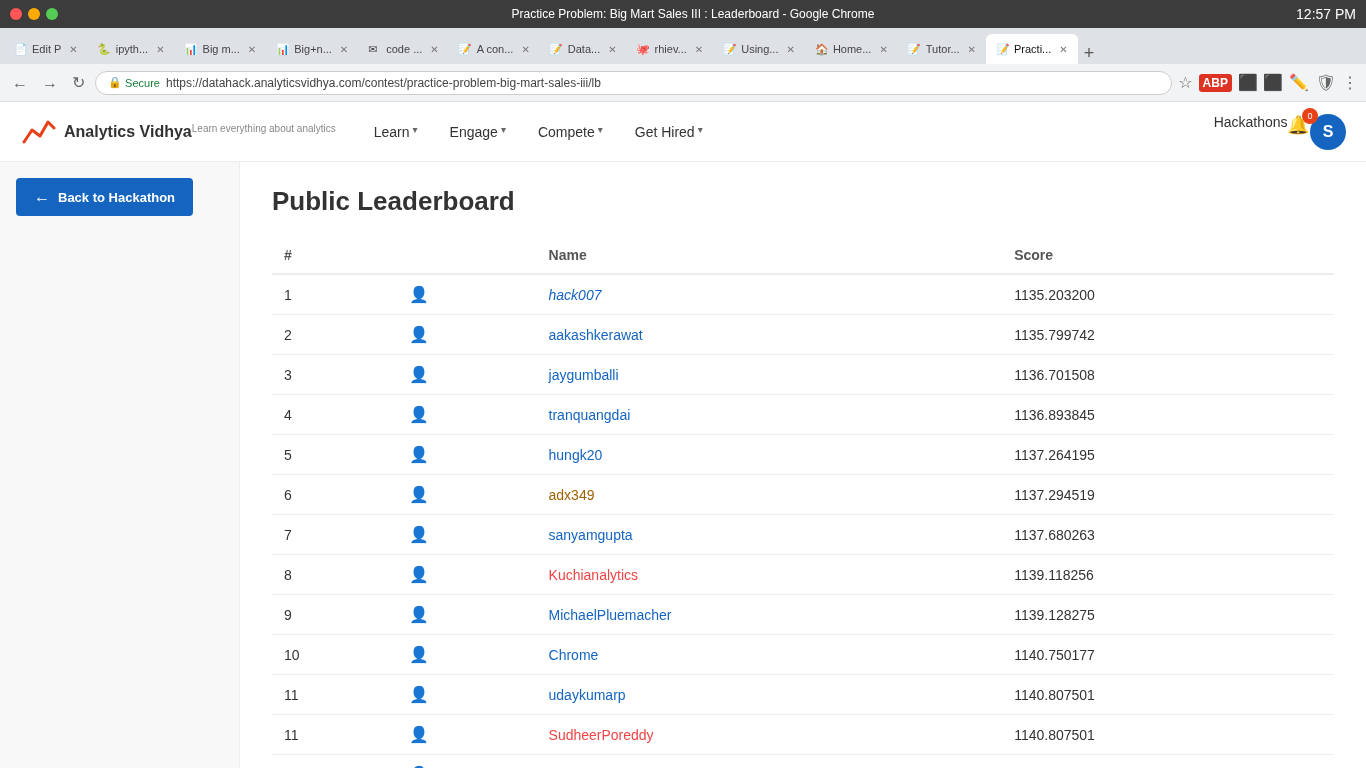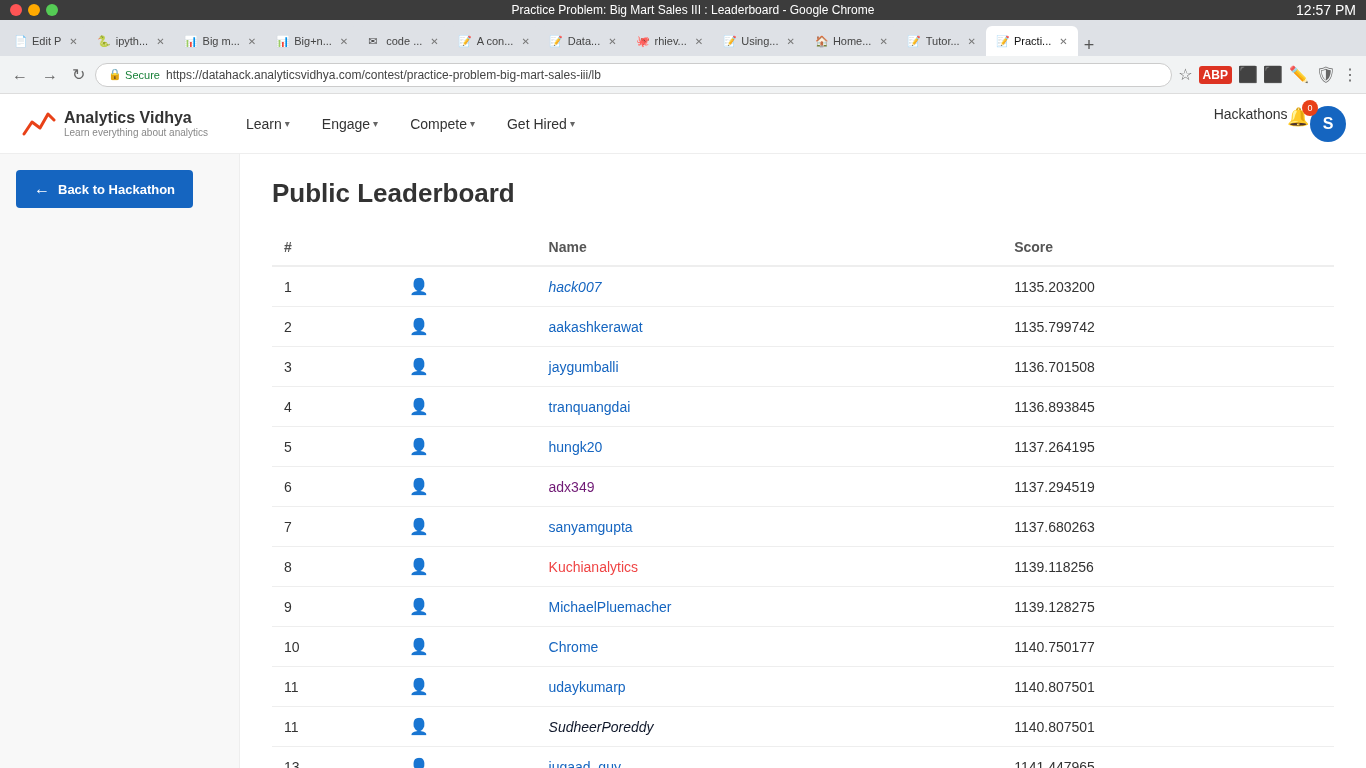--- a/index.html
+++ b/index.html
@@ -7,21 +7,21 @@
 
     
     .browser-title-bar {
       background: #3c3c3c;
       color: #fff;
       font-size: 12px;
       padding: 6px 10px;
       display: flex;
       align-items: center;
       justify-content: space-between;
-      height: 20px;
+      height: 28px;
     }
     .browser-title-bar .title { flex: 1; text-align: center; }
     .browser-title-bar .controls { display: flex; gap: 8px; font-size: 14px; align-items: center; }
 
     .tab-bar {
       background: #dee1e6;
       display: flex;
       align-items: flex-end;
       height: 36px;
       padding: 0 4px;
@@ -117,29 +117,29 @@
     .logo-area {
       display: flex;
       align-items: center;
       gap: 8px;
       margin-right: 10px;
     }
     .logo-icon {
       width: 36px;
       height: 36px;
     }
-    .logo-text-wrap { display: flex; flex-direction: column; }
+    .logo-text-wrap { display: flex; flex-direction: row; }
     .logo-brand { font-size: 16px; font-weight: bold; color: #333; }
     .logo-tagline { font-size: 10px; color: #888; }
     .nav-link {
       font-size: 14px;
       color: #333;
       cursor: pointer;
       display: flex;
-      align-items: center;
+      align-items: flex-start;
       gap: 3px;
       padding: 4px 4px;
       text-decoration: none;
     }
     .nav-chevron { font-size: 10px; color: #666; }
     .nav-right {
       margin-left: auto;
       display: flex;
       align-items: flex-start;
     }
@@ -437,21 +437,21 @@
           </tr>
           <tr>
             <td>5</td>
             <td><span class="user-icon">👤</span></td>
             <td class="name-link"><a style="color: rgb(21, 101, 192); text-decoration: none; cursor: pointer;">hungk20</a></td>
             <td>1137.264195</td>
           </tr>
           <tr>
             <td>6</td>
             <td><span class="user-icon">👤</span></td>
-            <td class="name-link"><a style="color: #701a75; text-decoration: none; cursor: pointer;">adx349</a></td>
+            <td class="name-link"><a style="color: #a16207; text-decoration: none; cursor: pointer;">adx349</a></td>
             <td>1137.294519</td>
           </tr>
           <tr>
             <td>7</td>
             <td><span class="user-icon">👤</span></td>
             <td class="name-link"><a style="color: rgb(21, 101, 192); text-decoration: none; cursor: pointer;">sanyamgupta</a></td>
             <td>1137.680263</td>
           </tr>
           <tr>
             <td>8</td>
@@ -473,21 +473,21 @@
           </tr>
           <tr>
             <td>11</td>
             <td><span class="user-icon">👤</span></td>
             <td class="name-link"><a style="color: rgb(21, 101, 192); text-decoration: none; cursor: pointer;">udaykumarp</a></td>
             <td>1140.807501</td>
           </tr>
           <tr>
             <td>11</td>
             <td><span class="user-icon">👤</span></td>
-            <td class="name-link"><a style="color: #0f172a; text-decoration: none; cursor: pointer; font-style: italic;">SudheerPoreddy</a></td>
+            <td class="name-link"><a style="color: #ef4444; text-decoration: none; cursor: pointer;">SudheerPoreddy</a></td>
             <td>1140.807501</td>
           </tr>
           <tr>
             <td>13</td>
             <td><span class="user-icon">👤</span></td>
             <td class="name-link"><a style="color: rgb(21, 101, 192); text-decoration: none; cursor: pointer;">jugaad_guy</a></td>
             <td>1141.447965</td>
           </tr>
         </tbody>
     </table>

